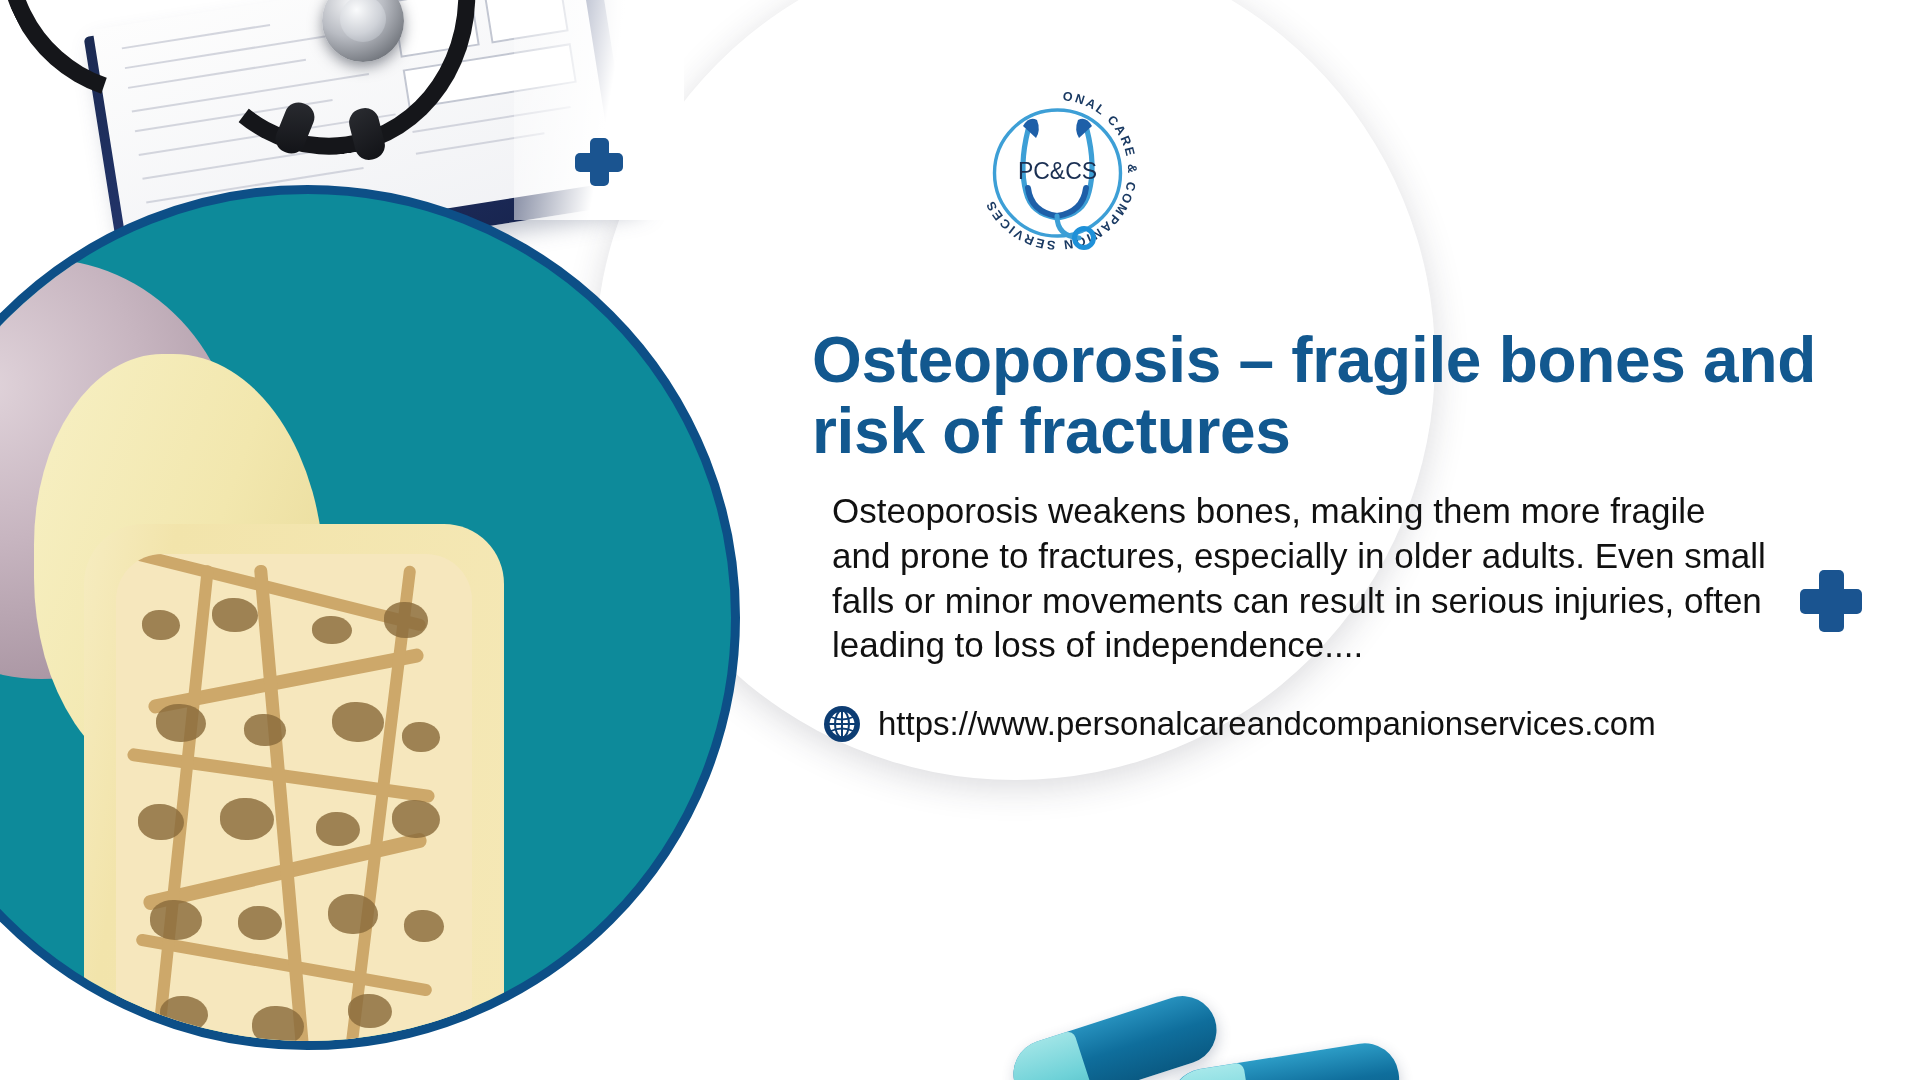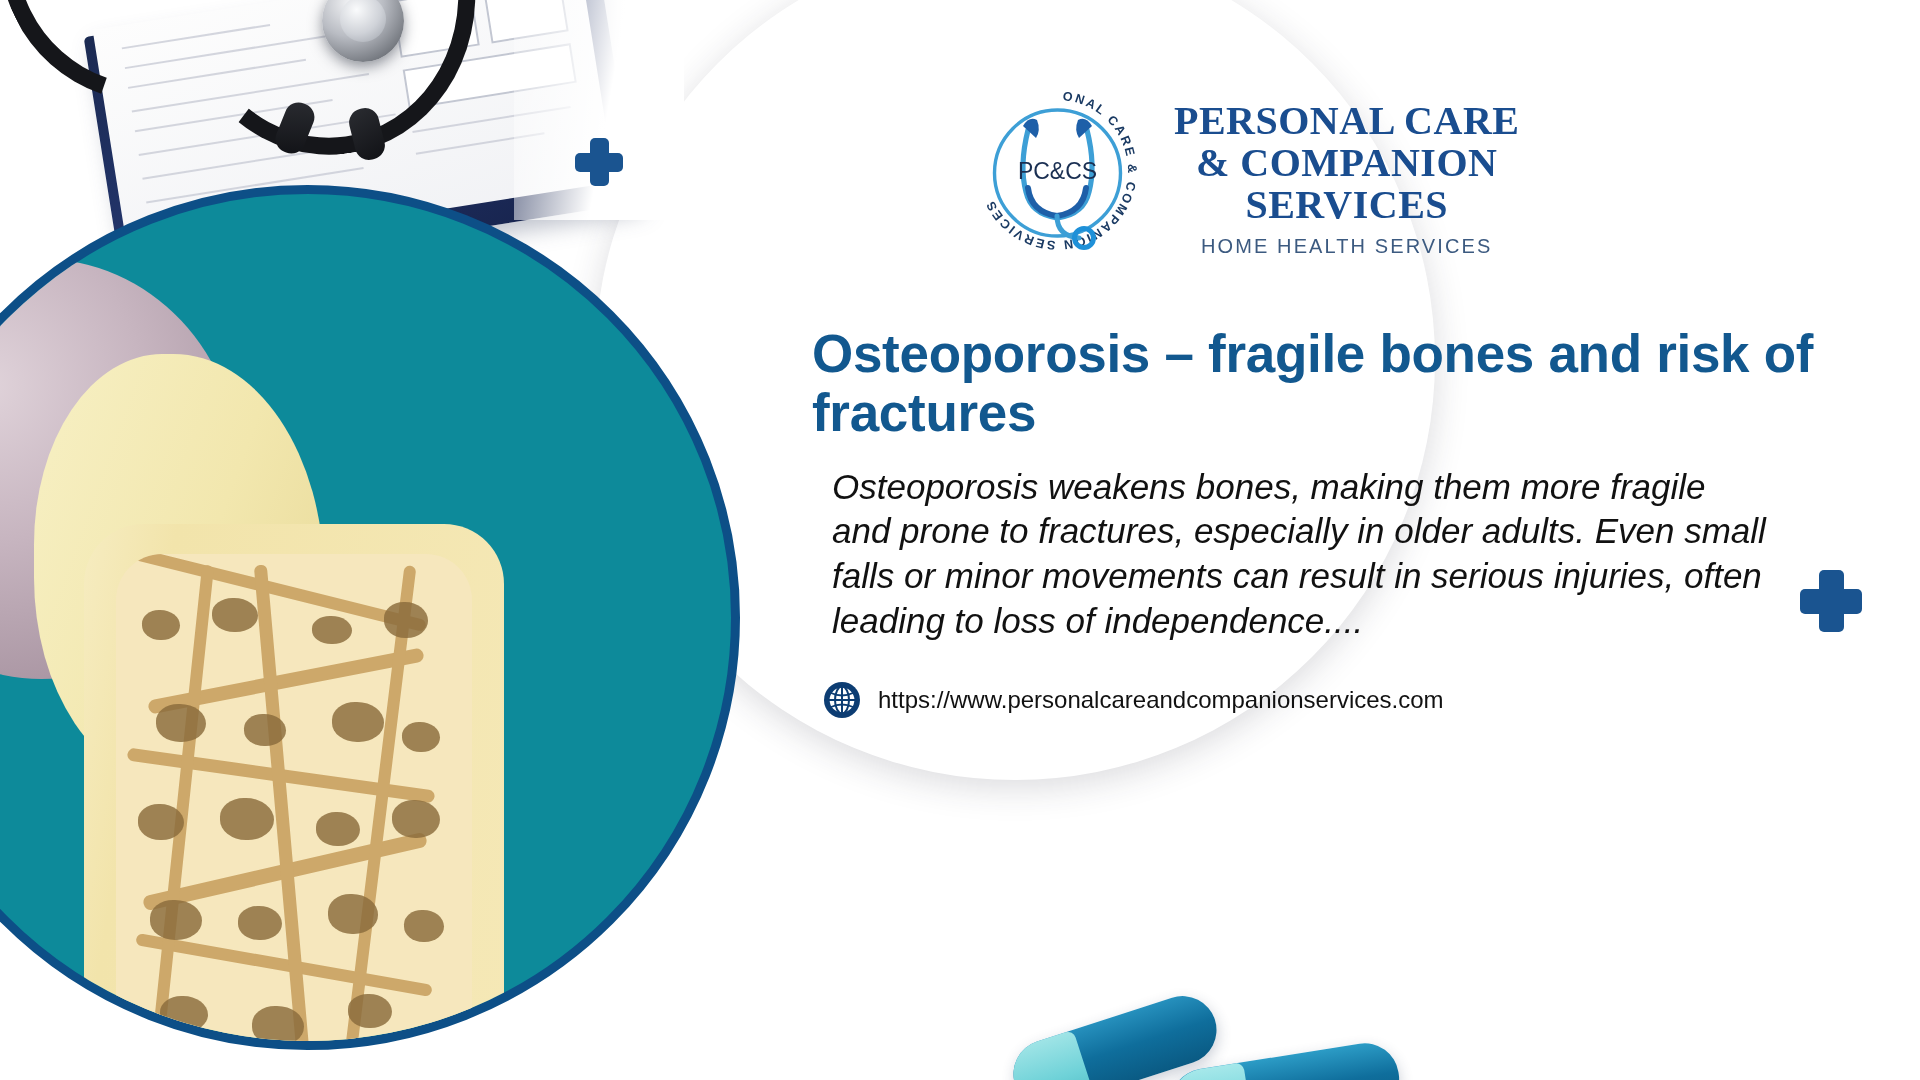--- a/index.html
+++ b/index.html
@@ -191,46 +191,45 @@
     font-family:"Liberation Sans", sans-serif;
     font-size:20px;
     letter-spacing:2.1px;
     color:#3c5a80;
     white-space:nowrap;
   }
 
   
   .copy{ position:absolute; left:812px; top:325px; width:1020px; z-index:10; }
   .headline{
-    font-size:53px;
+    font-size:64px;
     font-weight:bold;
     line-height:1.11;
     color:#12588f;
     letter-spacing:-.3px;
   }
   .body-text{
     margin-top:22px; margin-left:20px;
     font-size:35px;
     line-height:1.28;
     color:#111;
     max-width:940px;
-    font-style:italic;
   }
   .read-more{
     margin-top:52px;
     font-size:31px;
     font-weight:bold;
     color:#12588f;
   }
   .url-row{
     margin-top:36px; margin-left:10px;
     display:flex; align-items:center; gap:16px;
   }
   .globe{ width:40px; height:40px; flex:0 0 auto; }
-  .url-text{ font-size:24px; color:#111; white-space:nowrap; }
+  .url-text{ font-size:33px; color:#111; white-space:nowrap; }
 </style>
 </head>
 <body>
 
 <div class="bg-circle"></div>
 
 <div class="photo">
   <div class="clipboard">
     <div class="paper">
       <div class="ln" style="left:26px;top:22px;width:150px;"></div>
@@ -318,26 +317,20 @@
       <path d="M63 52 q-9 36 -2 62 q5 22 31 26" fill="none" stroke="#3d9fd6" stroke-width="5.2" stroke-linecap="round"></path>
       <path d="M122 52 q9 36 2 62 q-5 22 -31 26" fill="none" stroke="#3d9fd6" stroke-width="5.2" stroke-linecap="round"></path>
       <path d="M63 110 q3 24 29 28 q26 -4 29 -28" fill="none" stroke="#1e5fa8" stroke-width="6" stroke-linecap="round"></path>
       <path d="M92 138 q0 20 22 22" fill="none" stroke="#3d9fd6" stroke-width="5" stroke-linecap="round"></path>
       <circle cx="119" cy="160" r="9.5" fill="none" stroke="#1e90d8" stroke-width="5"></circle>
       <path d="M58 48 q6 -10 14 -6 q4 10 -1 18 z" fill="#1e5fa8"></path>
       <path d="M127 48 q-6 -10 -14 -6 q-4 10 1 18 z" fill="#1e5fa8"></path>
       <text x="92.5" y="101" text-anchor="middle" font-family="Liberation Sans, sans-serif" font-size="23" fill="#1a2f52">PC&amp;CS</text>
     </svg>
   </div>
-  <div class="logo-text">
-    <div class="l1">PERSONAL CARE</div>
-    <div class="l2">&amp; COMPANION</div>
-    <div class="l3">SERVICES</div>
-    <div class="tag">HOME HEALTH SERVICES</div>
-  </div>
 </div>
 
 <div class="copy">
   <div class="headline">Osteoporosis – fragile bones and risk of fractures</div>
   <div class="body-text">Osteoporosis weakens bones, making them more fragile and prone to fractures, especially in older adults. Even small falls or minor movements can result in serious injuries, often leading to loss of independence....</div>
   <div class="url-row">
     <span class="globe">
       <svg viewBox="0 0 40 40" width="40" height="40">
         <circle cx="20" cy="20" r="18" fill="#0d3d73"></circle>
         <circle cx="20" cy="20" r="13.5" fill="#ffffff"></circle>

